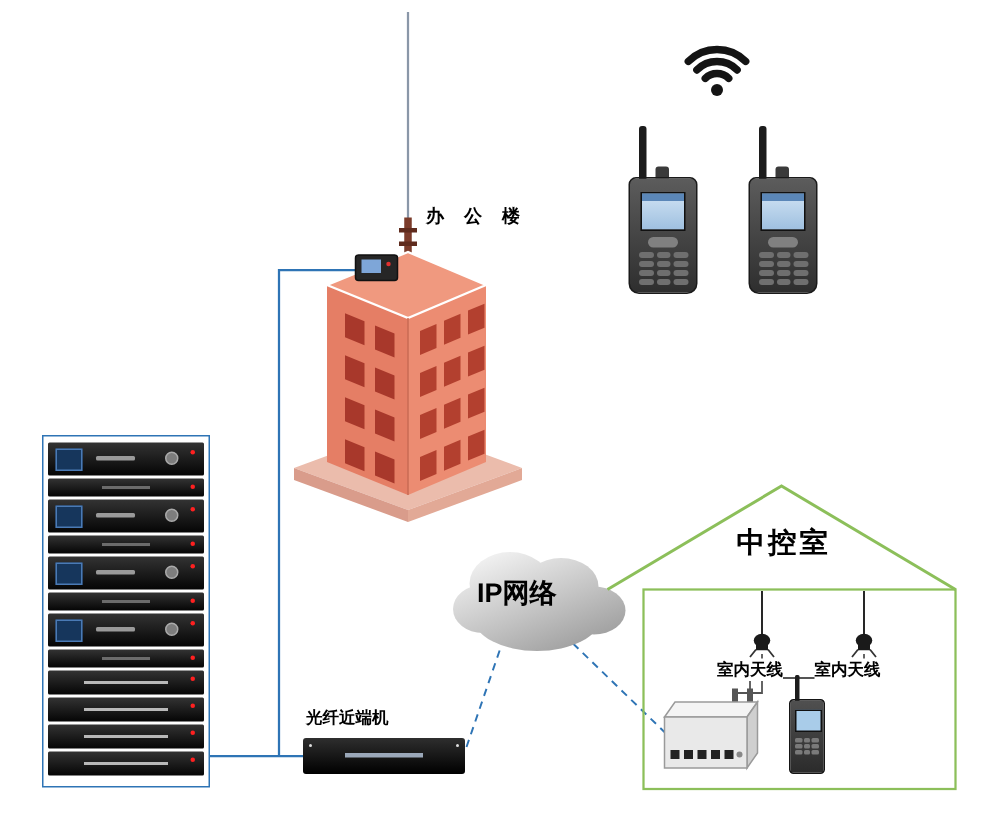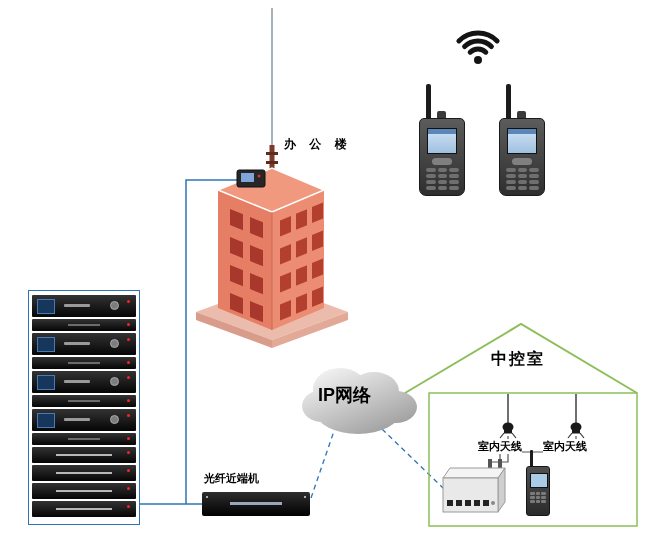--- a/index.html
+++ b/index.html
@@ -4,21 +4,21 @@
 <style>
   html,body{margin:0;padding:0;background:#fff;}
   .stage{position:relative;width:656px;height:546px;background:#fff;overflow:hidden;
          font-family:"Liberation Sans",sans-serif;}
   .layer{position:absolute;left:0;top:0;width:656px;height:546px;}
 
   
   .lbl{position:absolute;color:#000;font-weight:bold;white-space:nowrap;background:#fff;}
   #lbl-building{left:284px;top:136px;font-size:12px;letter-spacing:5px;background:transparent;}
   #lbl-cloud{left:318px;top:383px;font-size:18px;font-family:Liberation Sans, sans-serif;background:transparent;}
-  #lbl-house{left:491px;top:349px;font-size:16px;letter-spacing:2px;}
+  #lbl-house{left:491px;top:349px;font-size:19px;letter-spacing:2px;}
   #lbl-ant-left{left:478px;top:439px;font-size:11px;}
   #lbl-ant-right{left:543px;top:439px;font-size:11px;}
   #lbl-fiber{left:204px;top:471px;font-size:11px;background:transparent;font-family:Liberation Serif, serif;}
 
   
   .rack{position:absolute;left:28px;top:290px;width:112px;height:235px;
         border:1px solid #2E74B5;box-sizing:border-box;padding:4px 3px;
         display:flex;flex-direction:column;gap:2px;background:#fff;}
   .ru{position:relative;background:linear-gradient(#333,#050505);border-radius:1px;flex:none;}
   .ru-repeater{height:22px;}

